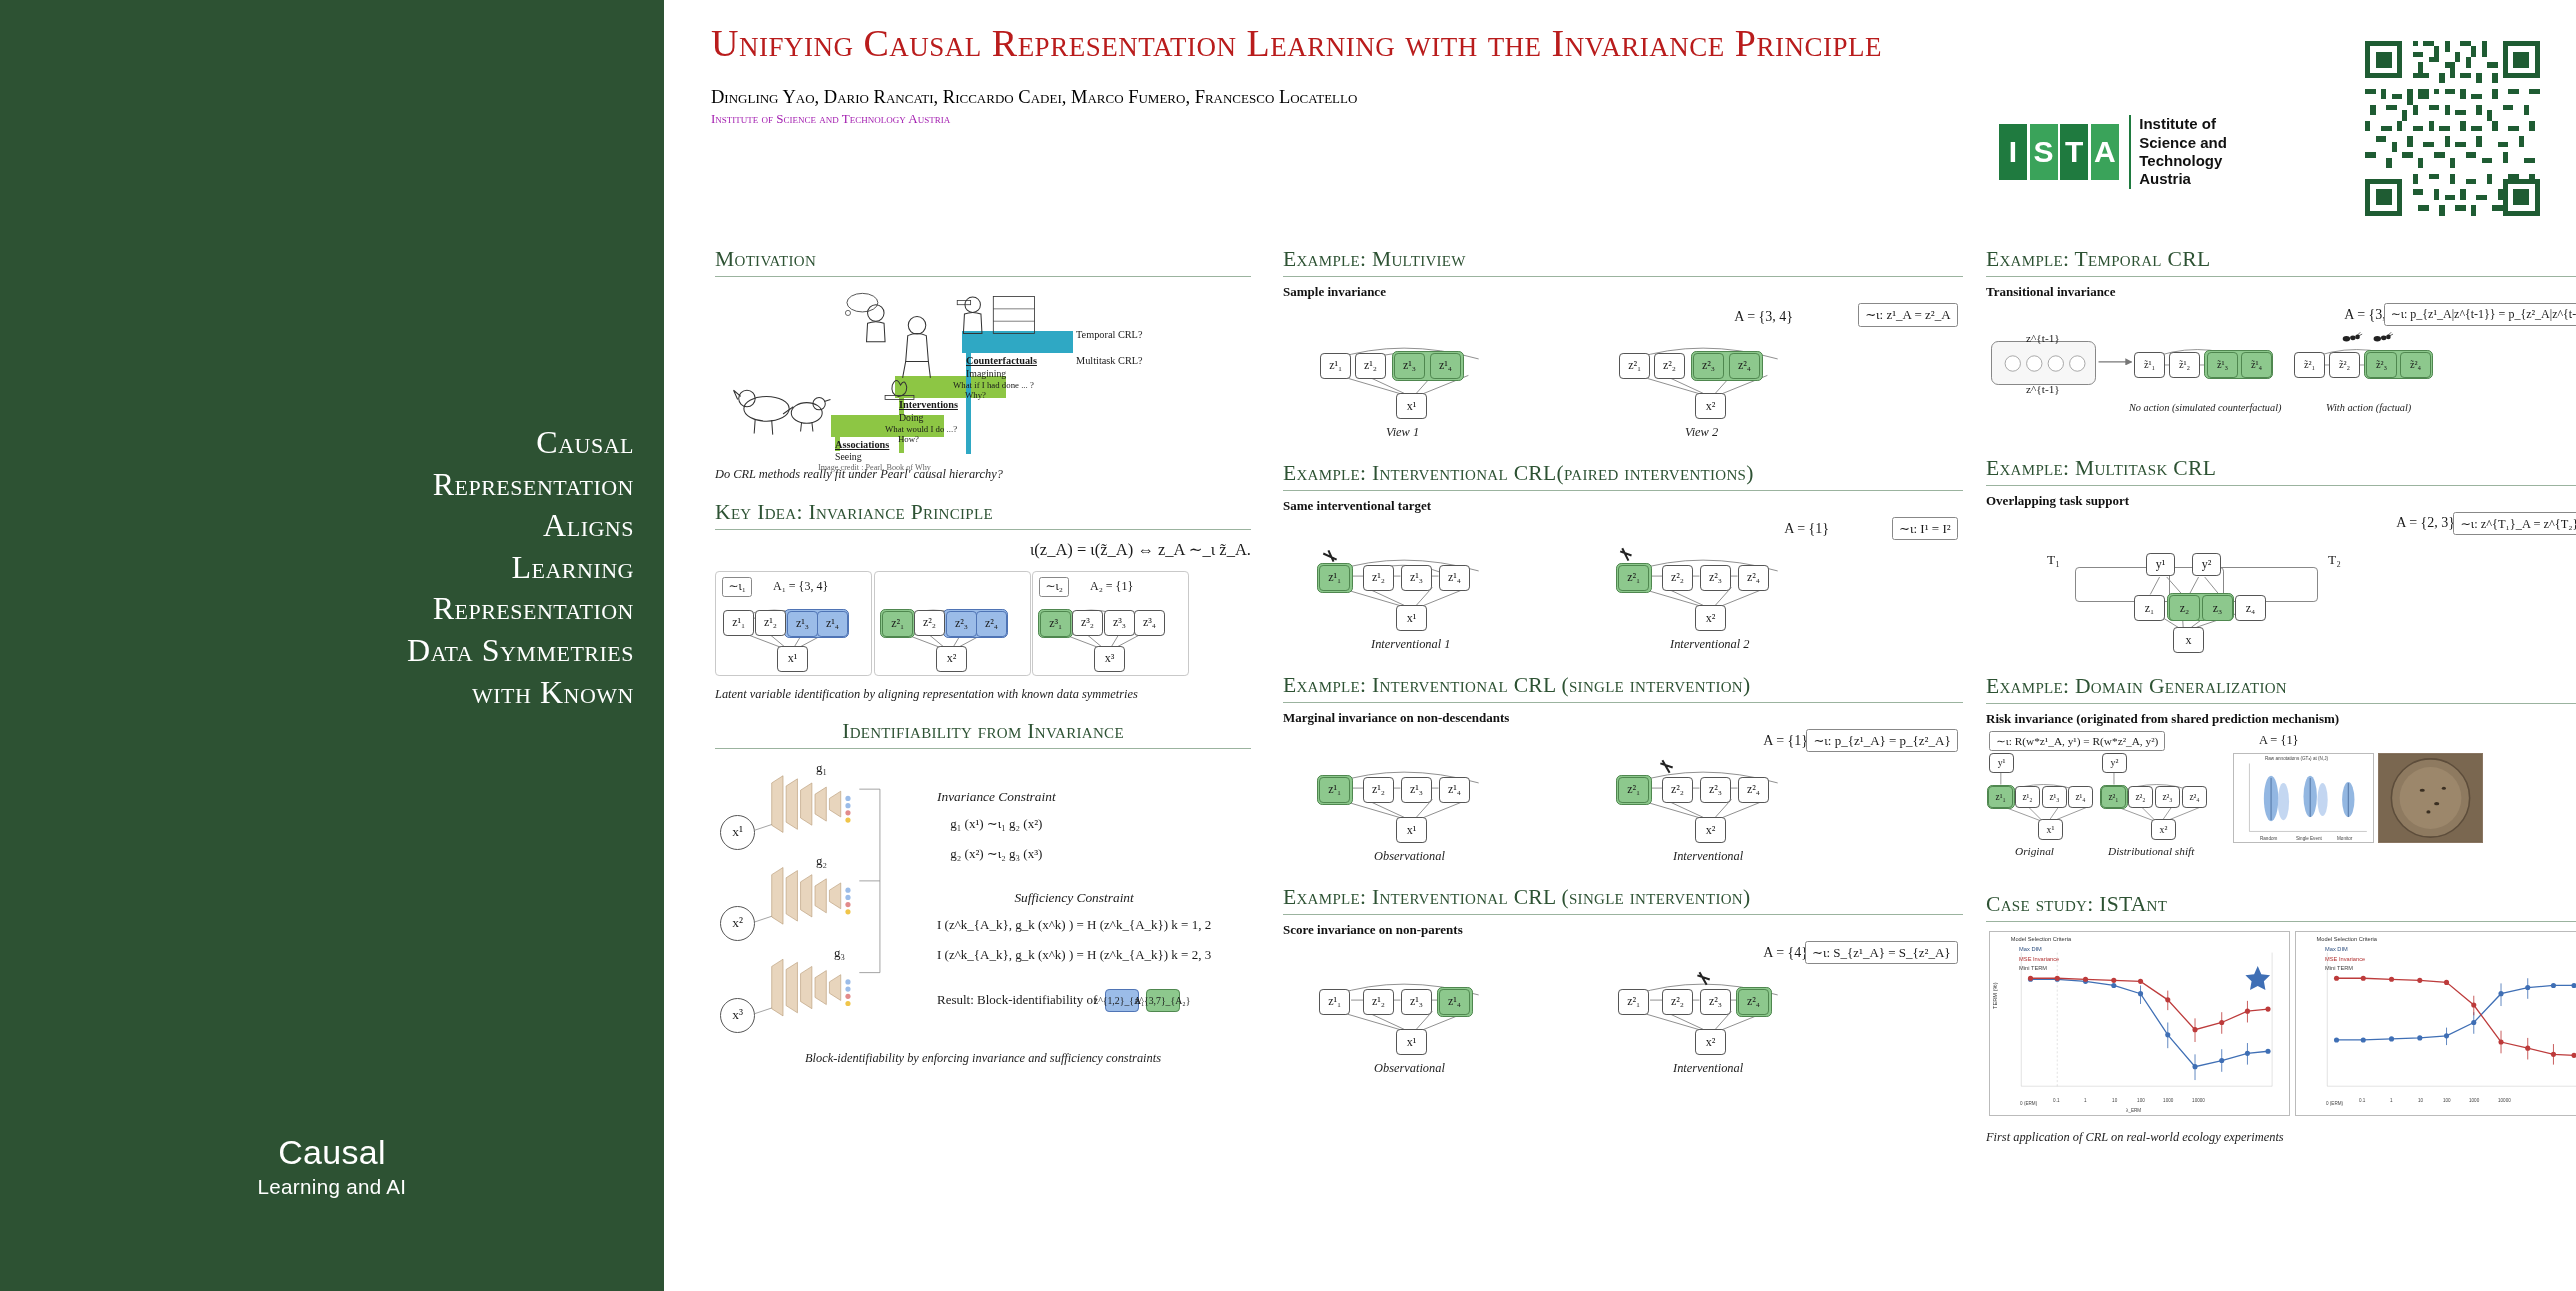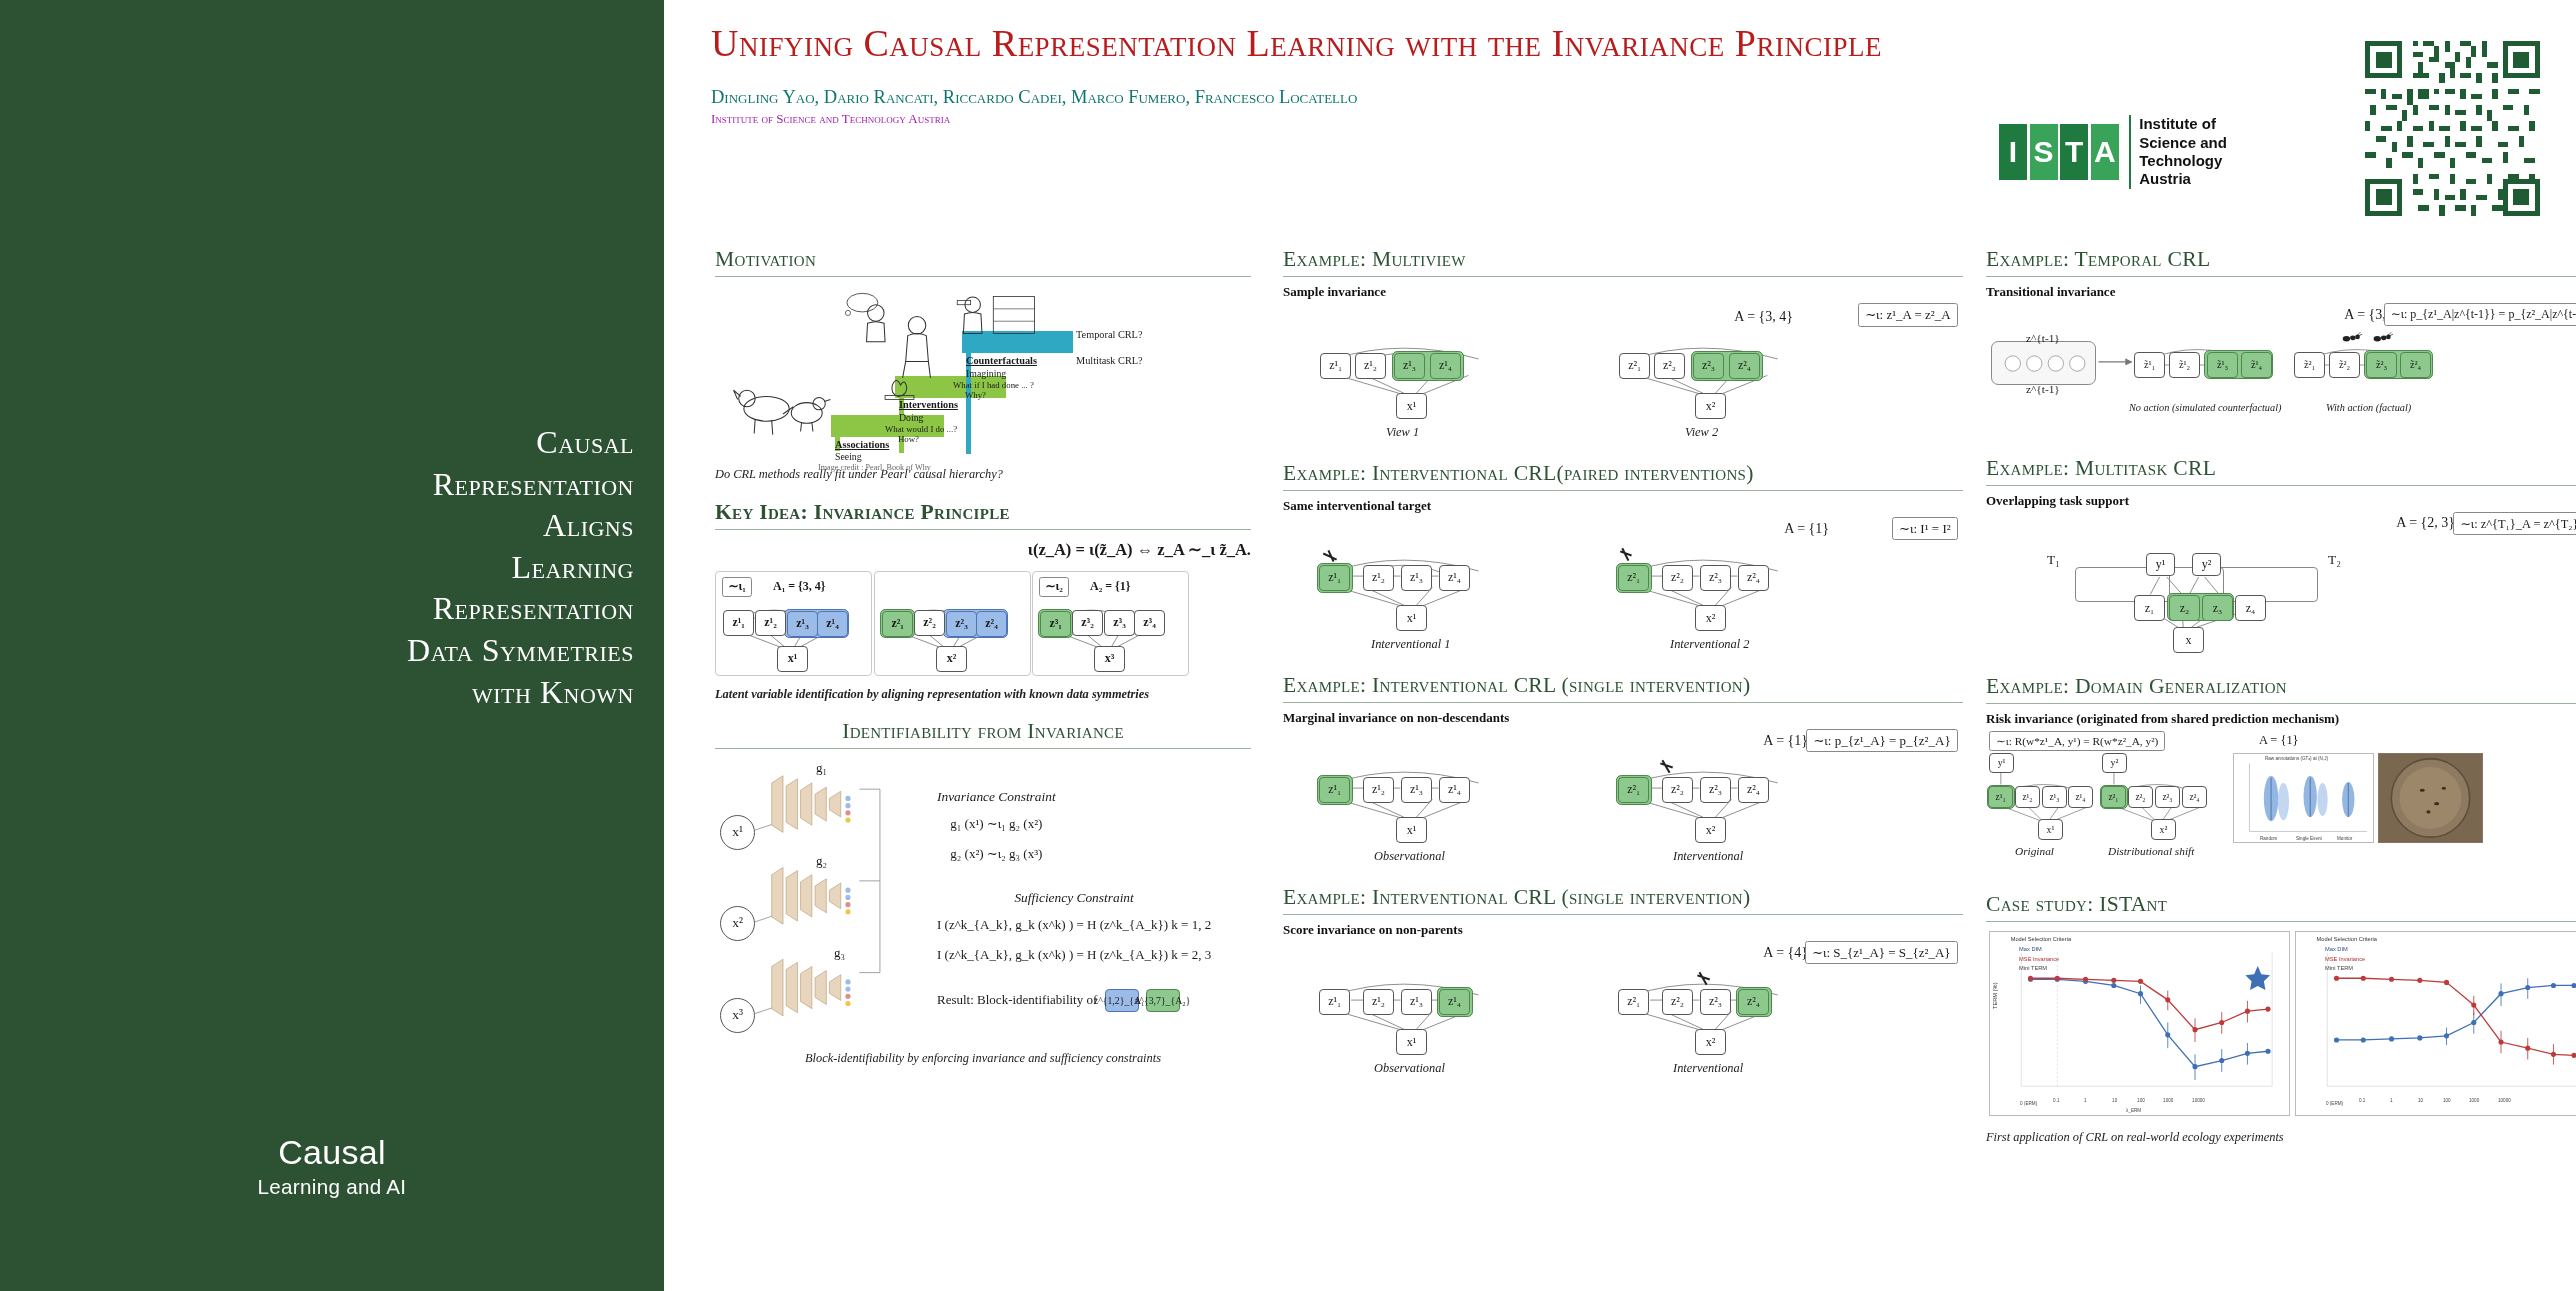--- a/index.html
+++ b/index.html
@@ -39,21 +39,21 @@
     font-variant:small-caps;
     font-size:38px; line-height:1.20;
     color:#b91c1c;
     letter-spacing:0.5px;
     max-width:1577px;
   }
   .authors{
     margin-top:17.5px;
     font-variant:small-caps;
     font-size:18.5px; line-height:1.45;
-    color:#0f766e;
+    color:#000000;
   }
   .affil{ font-variant:small-caps; font-size:13px; color:#a21caf; }
 
   
   .ista{
     position:absolute; left:1999px; top:103px; width:289px; height:98px;
     display:flex; align-items:center; gap:10.3px;
   }
   .ista-mark{ display:flex; gap:2.6px; }
   .ista-mark span{
@@ -344,21 +344,21 @@
         <line x1="540" y1="48" x2="620" y2="48" stroke="#333" stroke-width="1.2"></line>
         <line x1="540" y1="72" x2="620" y2="72" stroke="#333" stroke-width="1.2"></line>
 
         <path d="M344 196 Q352 178 360 196 Q368 182 372 200 Q372 216 356 218 Q340 214 344 196 Z" fill="none" stroke="#333" stroke-width="2"></path>
         <rect x="330" y="216" width="56" height="8" fill="none" stroke="#333" stroke-width="1.6"></rect>
       </svg>
     </div>
     <div class="caption">Do CRL methods really fit under Pearl' causal hierarchy?</div>
   </div>
 
-  <div class="block" style="margin-top:2px;font-weight:bold;">
+  <div class="block" style="margin-top:2px;">
     <div class="sec-title">Key Idea: Invariance Principle</div>
     <div style="text-align:right;font-size:16.5px;margin:10.3px 0 10.3px 0;">ι(z_A) = ι(z̃_A) ⇔ z_A ∼_ι z̃_A.</div>
     <div class="figbox" style="height:111px;position:relative;">
 
       <div class="ki-panel" style="left:0px;width:155px;">
         <div style="position:absolute;left:6.2px;top:5.2px;" class="inv-tag">∼ι₁</div>
         <div style="position:absolute;left:57px;top:7.2px;font-size:12px;">A₁ = {3, 4}</div>
         <svg class="edges" width="155" height="103" viewBox="0 0 300 200">
           <path d="M40 92 Q110 56 190 92" stroke="#777" fill="none" stroke-width="1.6" marker-end="url(#ah1)"></path>
           <path d="M68 92 Q110 70 162 92" stroke="#777" fill="none" stroke-width="1.6"></path>

